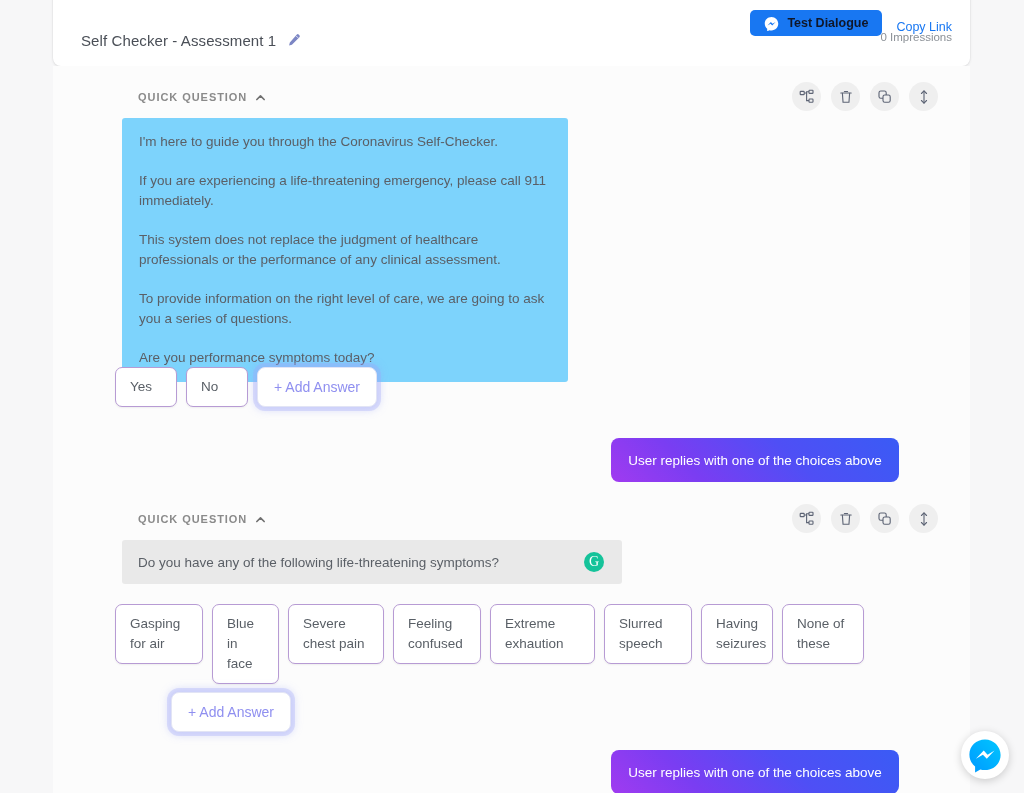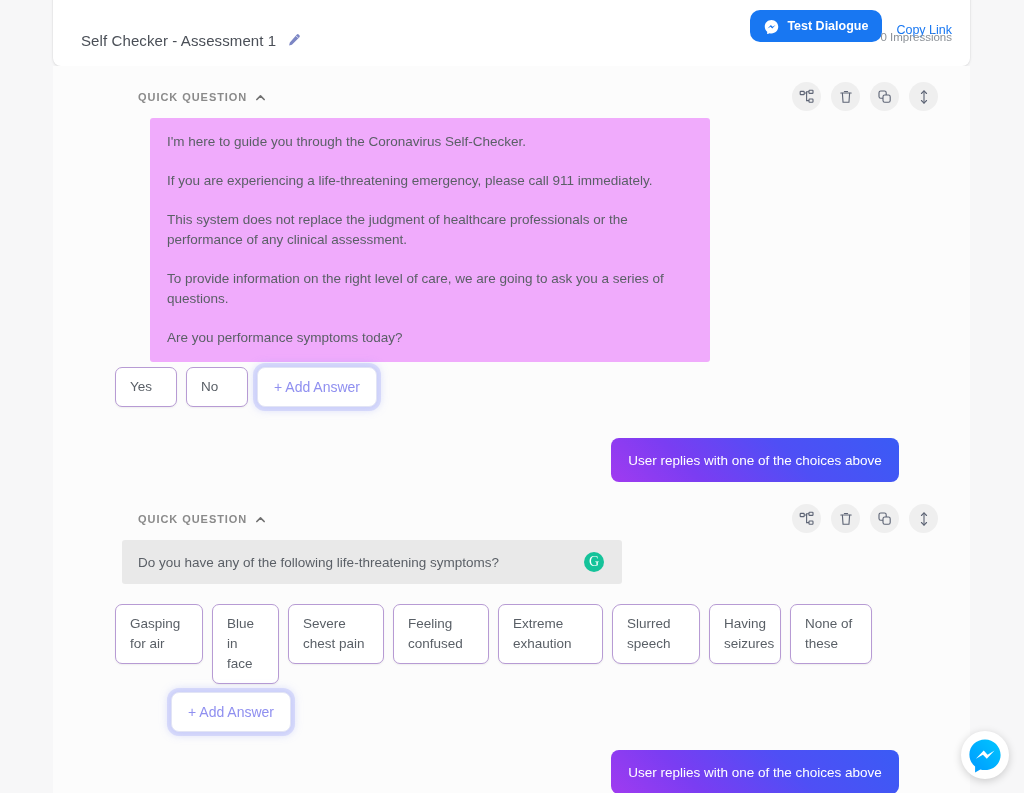--- a/index.html
+++ b/index.html
@@ -30,23 +30,23 @@
     font-size: 15px; color: #4a4f57; letter-spacing: .1px;
   }
   .pencil-icon { width: 15px; height: 15px; display: block; }
 
   .header-actions {
     position: absolute; right: 18px; top: 20px;
     display: flex; align-items: center; gap: 14px;
   }
   .test-dialogue-btn {
     display: flex; align-items: center; gap: 8px;
-    background: #1877f2; color: #ffffff;
-    border: none; border-radius: 10px;
-    padding: 0 14px; height: 32px;
+    background: #1877f2; color: #0f172a;
+    border: none; border-radius: 5px;
+    padding: 0 14px; height: 26px;
     font-size: 12.5px; font-weight: bold;
     font-family: "Liberation Sans", sans-serif;
     cursor: pointer; white-space: nowrap;
   }
   .msgr-small { width: 15px; height: 15px; display: block; }
   .copy-link {
     color: #1877f2; font-size: 12.5px; text-decoration: none; cursor: pointer; margin-top: 8px;
   }
   .impressions {
     position: absolute; right: 18px; top: 41px;
@@ -81,25 +81,25 @@
     width: 29px; height: 29px; border-radius: 50%;
     background: #efefef; border: none;
     display: flex; align-items: center; justify-content: center;
     cursor: pointer; padding: 0;
   }
   .tool-btn svg { display: block; }
 
   
   .bot-bubble {
     position: absolute; left: 69px;
-    width: 560px;
-    background: #f0abfc;
+    width: 446px;
+    background: #7dd3fc;
     border-radius: 3px;
     padding: 14px 17px;
-    color: #5a5f66; font-size: 13.5px; line-height: 20px; margin-left: 28px;
+    color: #5a5f66; font-size: 13.5px; line-height: 20px;
   }
   .bot-bubble p { margin: 0 0 19px 0; }
   .bot-bubble p:last-child { margin-bottom: 0; }
 
   .short-bubble {
     position: absolute; left: 69px;
     width: 500px; height: 44px;
     background: #e9e9e9;
     border-radius: 3px;
     display: flex; align-items: center;
@@ -134,23 +134,23 @@
     padding: 9px 14px;
     cursor: pointer;
     box-shadow: 0 1px 2px rgba(0,0,0,.06);
     font-family: "Liberation Sans", sans-serif;
     text-align: left;
   }
   .chip.w-narrow { width: 62px; }
   .chip.w-blue { width: 67px; }
   .chip.w-gasp { width: 88px; }
   .chip.w-sev { width: 96px; }
-  .chip.w-feel { width: 96px; }
+  .chip.w-feel { width: 88px; }
   .chip.w-ext { width: 105px; }
-  .chip.w-slur { width: 88px; border-radius: 9px; }
+  .chip.w-slur { width: 88px; }
   .chip.w-hav { width: 72px; }
   .chip.w-none { width: 82px; }
 
   .add-answer {
     background: #fff;
     border: 1px solid #e2e4f5;
     border-radius: 8px;
     color: #8f8ff0;
     font-size: 14px;
     padding: 11px 16px;

